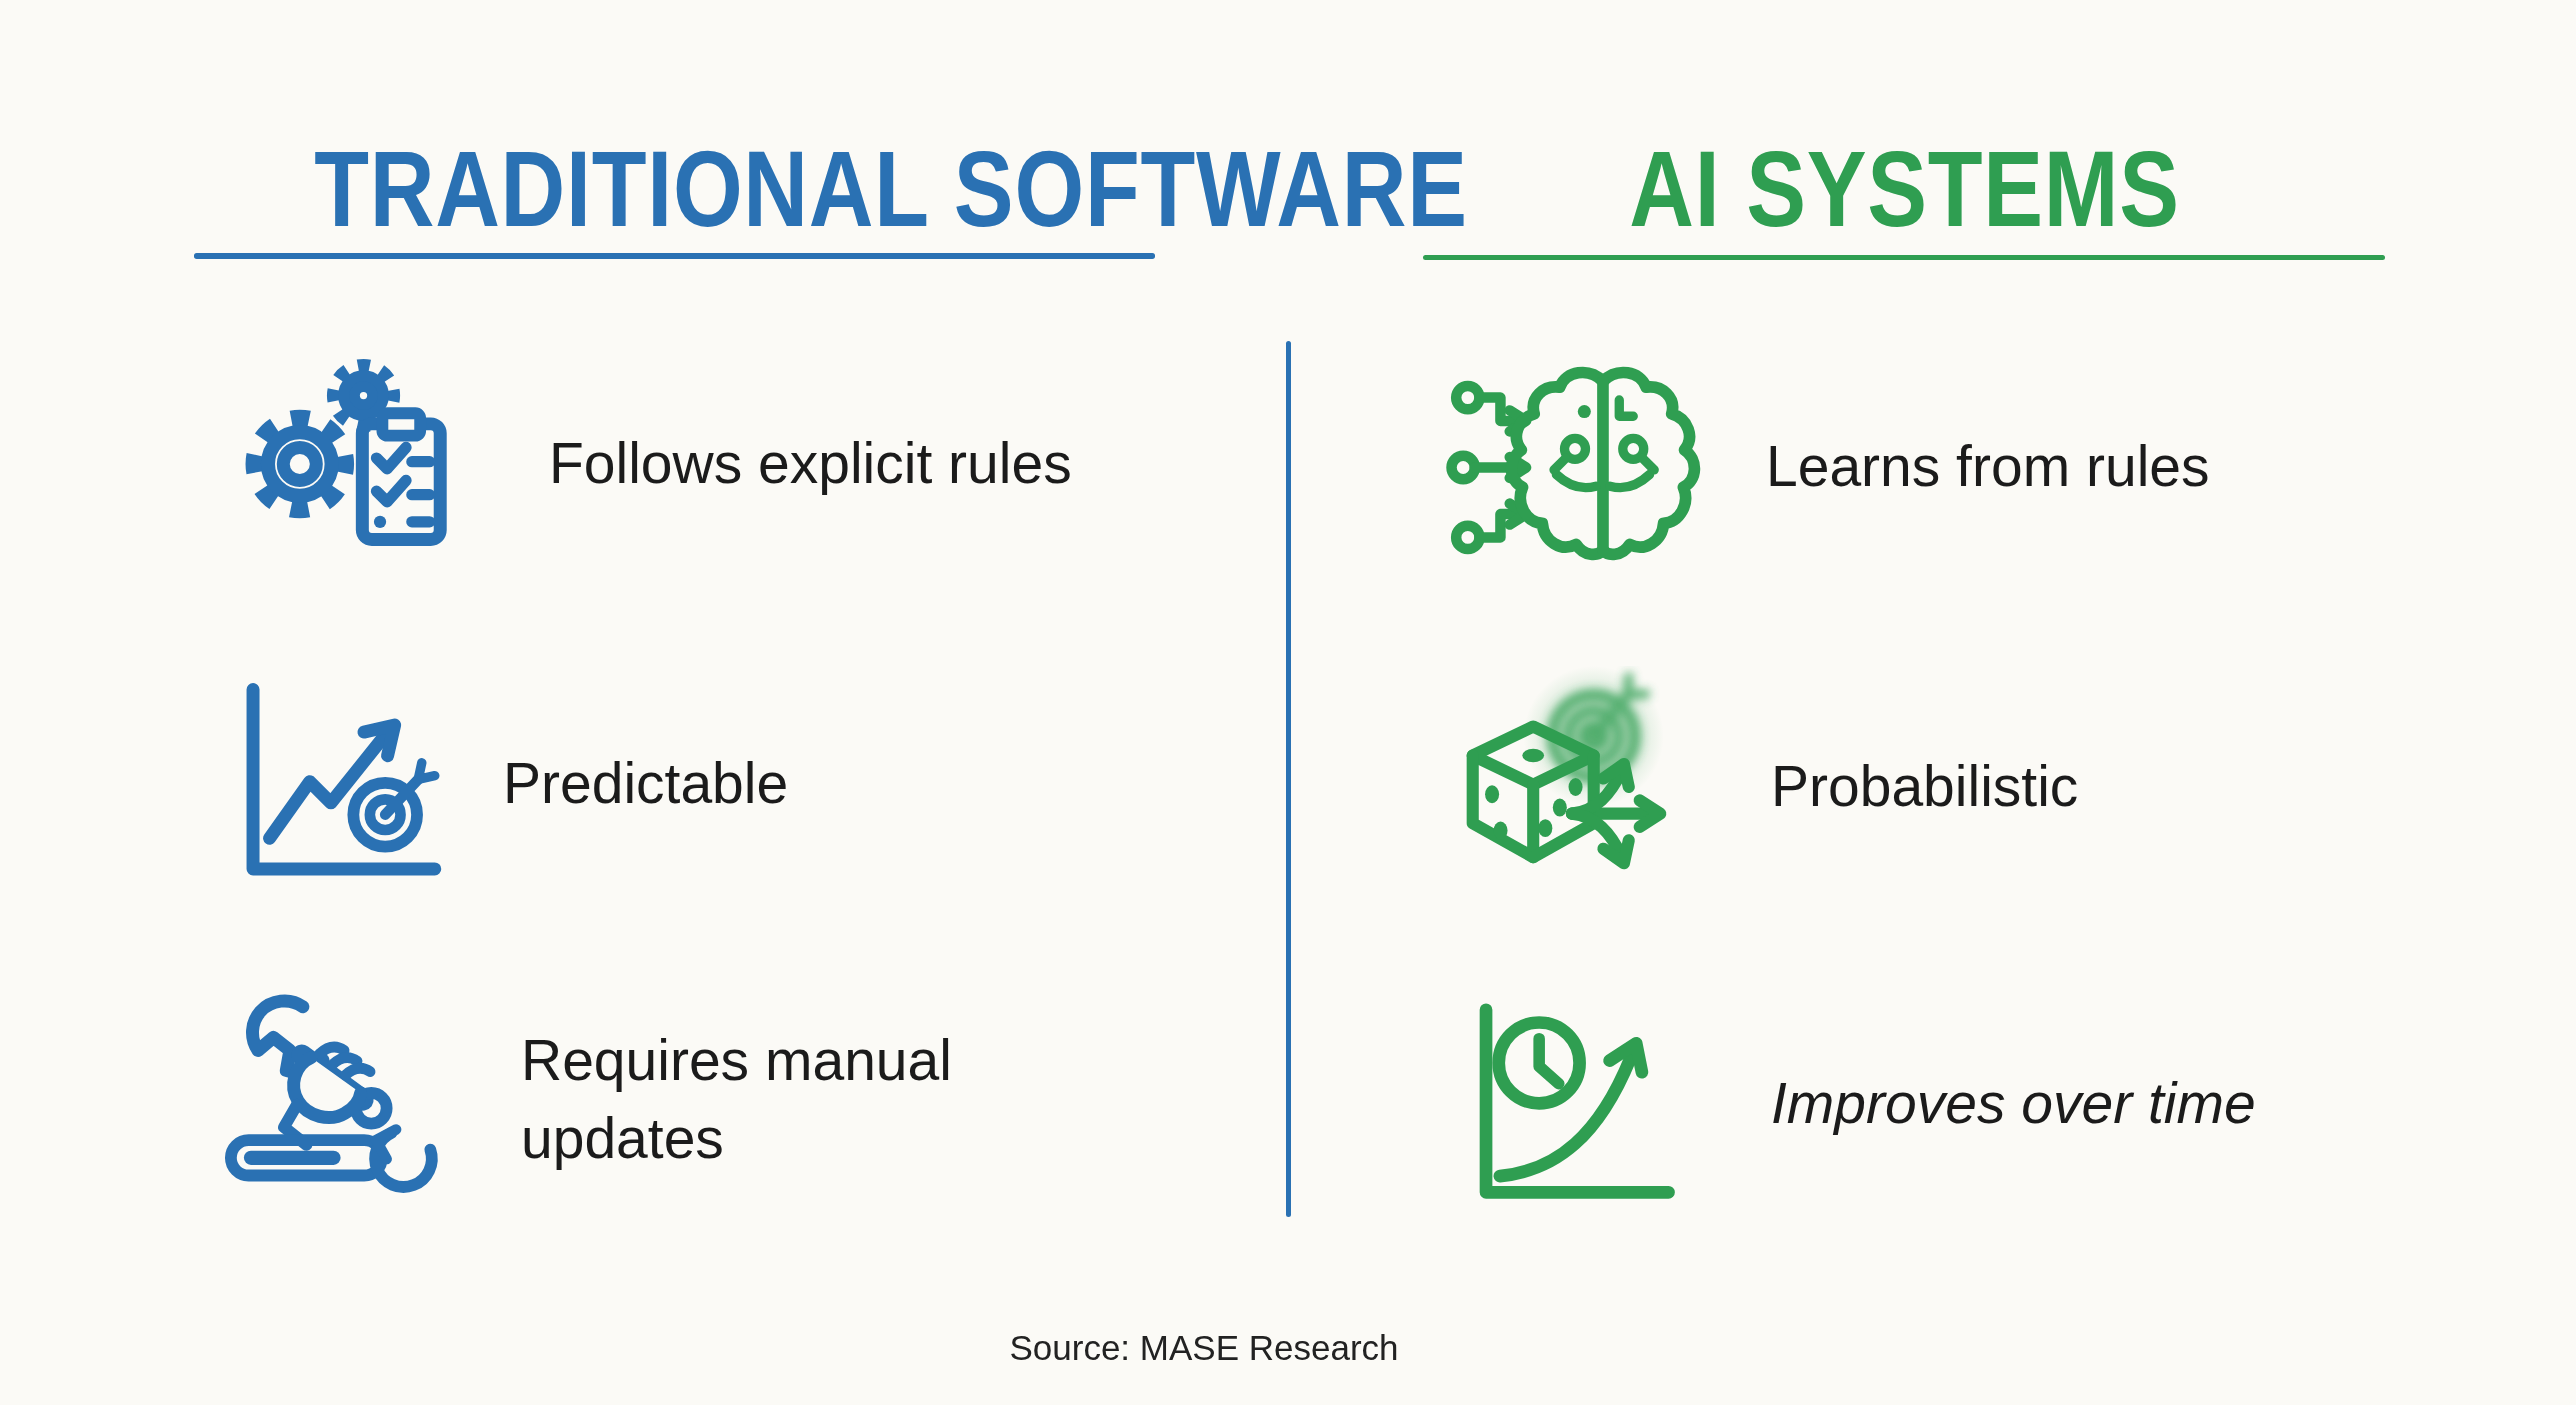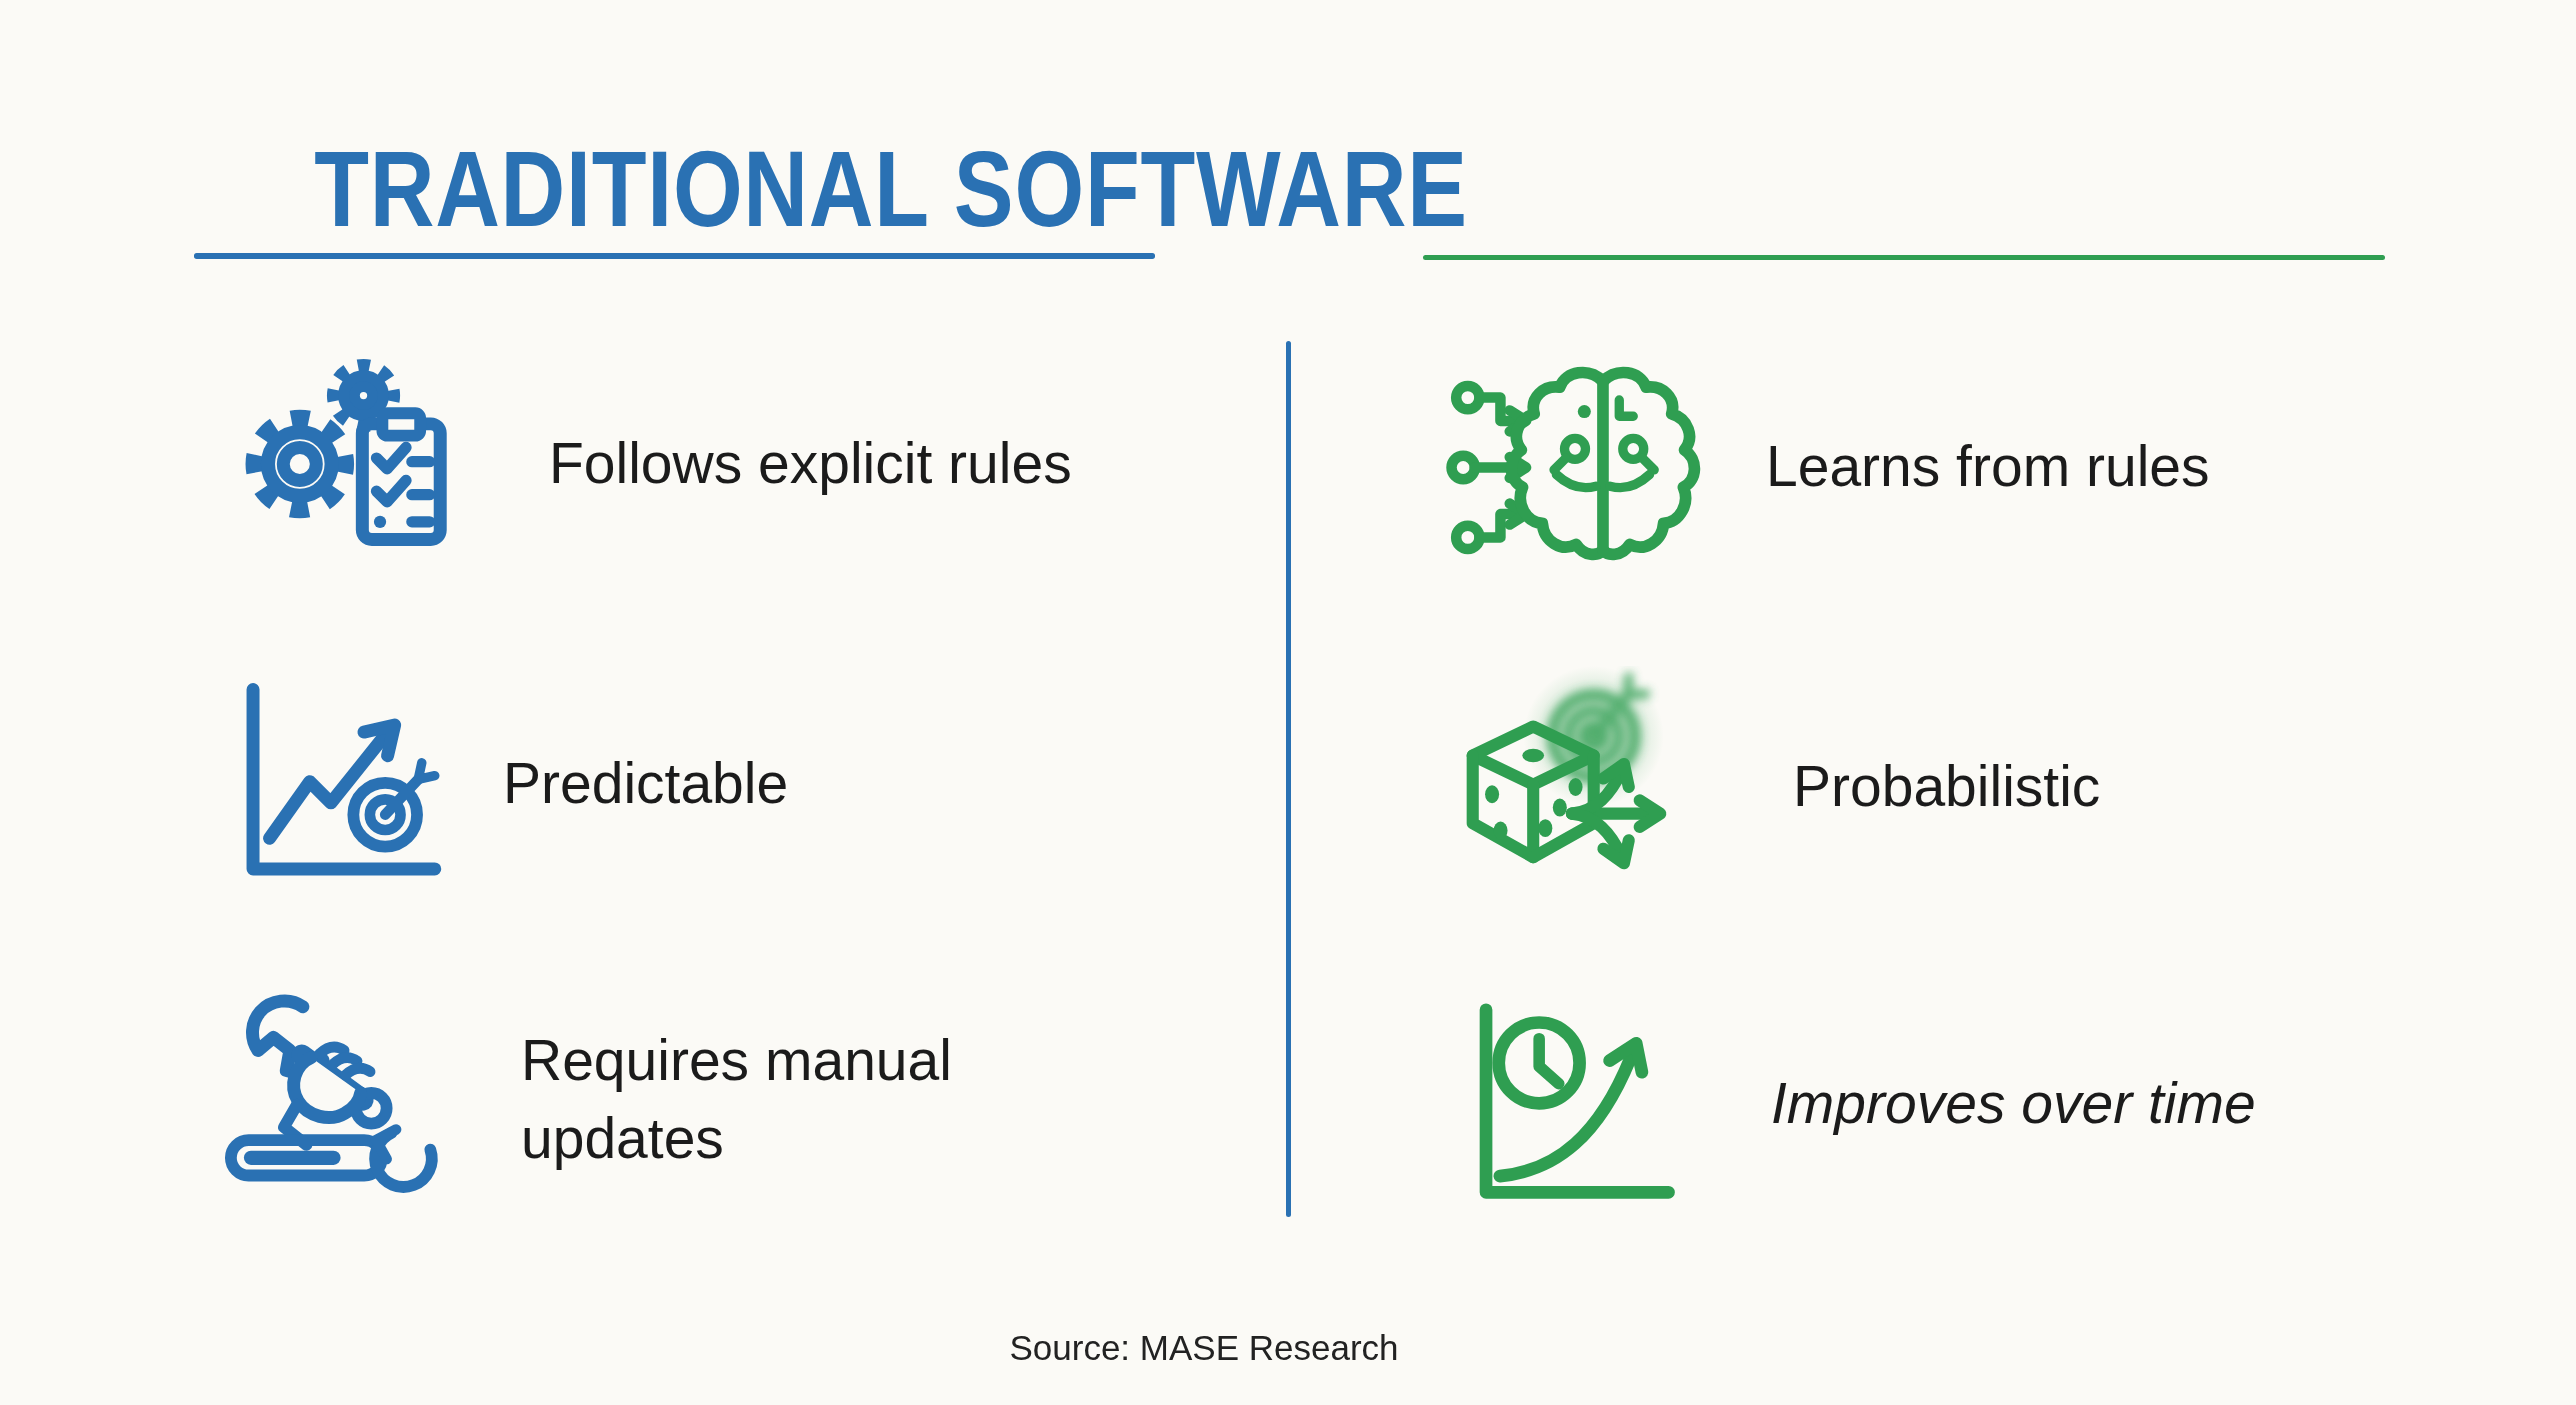--- a/index.html
+++ b/index.html
@@ -75,20 +75,23 @@
 </head>
 <body>
 
 <div class="canvas">
 
   <div class="col-header left">
     <span class="title">TRADITIONAL SOFTWARE</span>
   </div>
   <div class="underline left"></div>
 
+  <div class="col-header right">
+    <span class="title">AI SYSTEMS</span>
+  </div>
   <div class="underline right"></div>
 
   <div class="divider"></div>
 
   <div class="row" style="left:229px;top:345px;gap:84px;">
     <div class="icon-box">
       <svg class="icon blue" width="236" height="236" viewBox="0 0 100 100">
         <circle class="st teeth" cx="30" cy="50" r="19" stroke-width="8" stroke-dasharray="7.46 7.46" stroke-dashoffset="3.7"></circle>
         <circle class="st" cx="30" cy="50" r="13.5" stroke-width="6"></circle>
         <circle class="st" cx="30" cy="50" r="7" stroke-width="5.5"></circle>
@@ -164,21 +167,21 @@
         <path class="st" d="M88 53 q-8 7.5 -17 5" stroke-width="4"></path>
         <circle class="fl" cx="60" cy="26" r="2.8"></circle>
         <path class="st" d="M75 21 v7 h6" stroke-width="4"></path>
         <path class="st" d="M52 46 l-5 5" stroke-width="4"></path>
         <path class="st" d="M85 46 l5 5" stroke-width="4"></path>
       </svg>
     </div>
     <div class="label">Learns from rules</div>
   </div>
 
-  <div class="row" style="left:1434px;top:668px;gap:88px;">
+  <div class="row" style="left:1434px;top:668px;gap:66px;">
     <div class="icon-box">
       <svg class="icon green" width="271" height="242" viewBox="0 0 112 100">
         <defs>
           <radialGradient id="gGlow" cx="50%" cy="50%" r="50%">
             <stop offset="0%" stop-color="#2f9e51" stop-opacity="0.35"></stop>
             <stop offset="60%" stop-color="#2f9e51" stop-opacity="0.18"></stop>
             <stop offset="100%" stop-color="#2f9e51" stop-opacity="0"></stop>
           </radialGradient>
           <filter id="fBlur" x="-30%" y="-30%" width="160%" height="160%">
             <feGaussianBlur stdDeviation="1.9"></feGaussianBlur>

